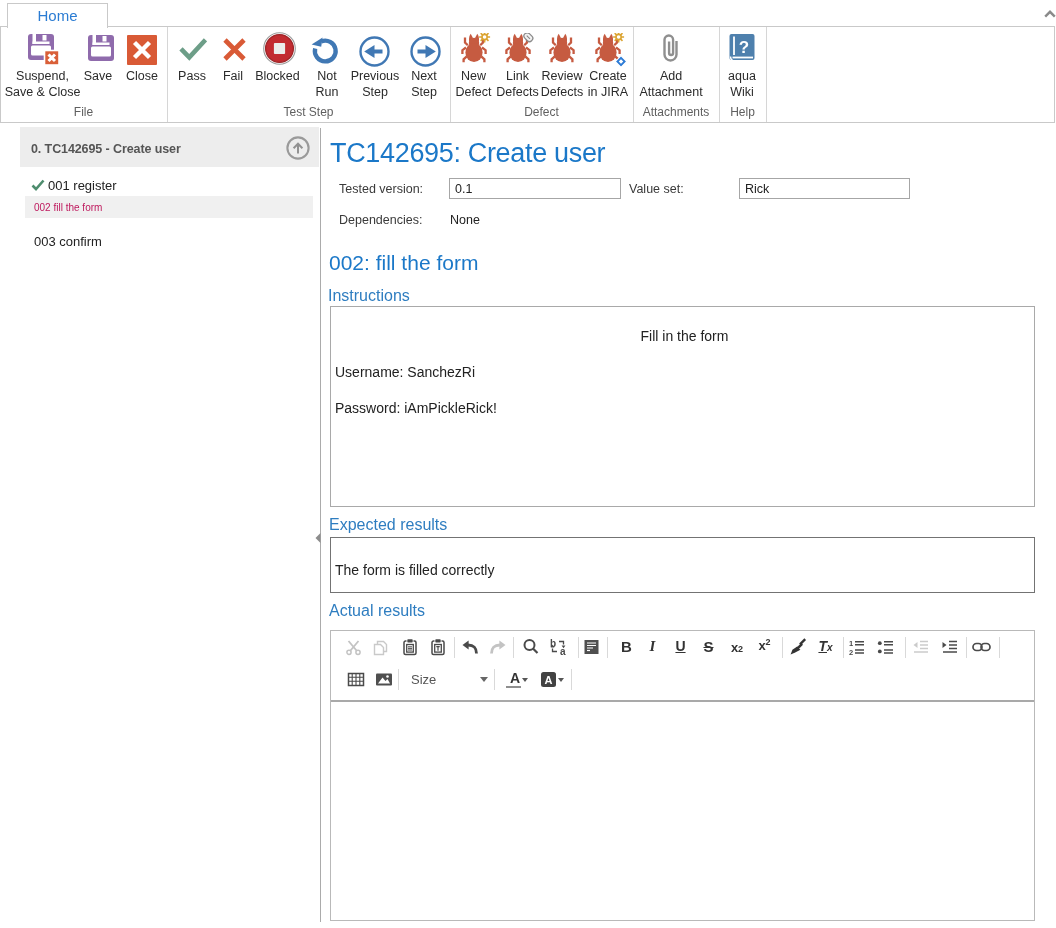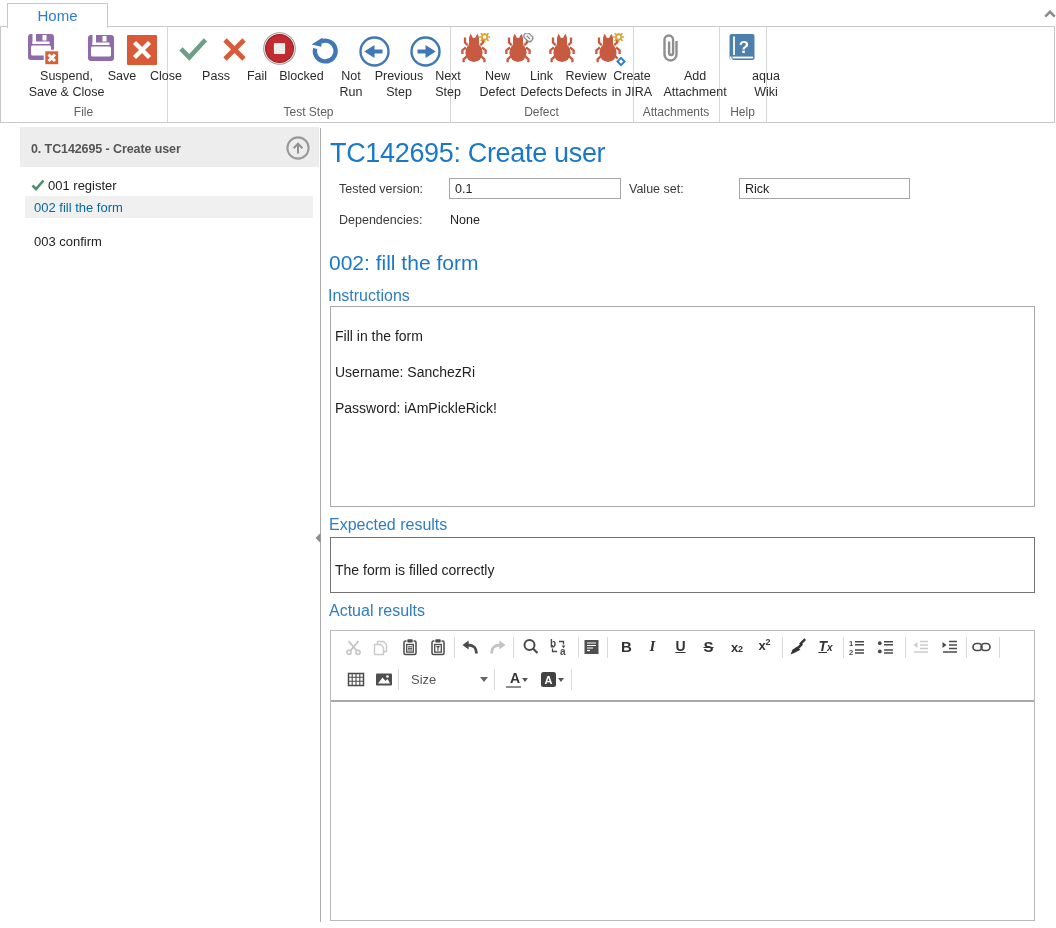--- a/index.html
+++ b/index.html
@@ -1,18 +1,18 @@
 <!DOCTYPE html>
 <html><head>
 <meta charset="utf-8">
 <style>
   html,body{margin:0;padding:0;}
   body{width:1056px;height:928px;background:#fff;font-family:"Liberation Sans",sans-serif;position:relative;overflow:hidden;}
   .abs{position:absolute;}
-  .ribbon-label{position:absolute;top:69px;font-size:12.5px;line-height:15.5px;color:#2b2b2b;text-align:center;white-space:nowrap;padding-left:24px;}
+  .ribbon-label{position:absolute;top:69px;font-size:12.5px;line-height:15.5px;color:#2b2b2b;text-align:center;white-space:nowrap;}
   .grplabel{position:absolute;top:105px;font-size:12px;color:#5f5f5f;text-align:center;}
   .vsep{position:absolute;top:27px;height:95px;width:1px;background:#d6d6d6;}
   .ticon{position:absolute;}
   .tsep1{position:absolute;top:637px;height:21px;width:1px;background:#d9d9d9;}
   .tsep2{position:absolute;top:669px;height:21px;width:1px;background:#d9d9d9;}
 </style>
 </head>
 <body>
 
 <div class="abs" style="left:0;top:26px;width:1055px;height:96px;box-sizing:border-box;border-left:1px solid #c9c9c9;border-right:1px solid #c9c9c9;"></div>
@@ -194,41 +194,41 @@
 <div class="abs" style="left:31px;top:127px;height:40px;line-height:44px;font-size:12.5px;letter-spacing:-0.1px;font-weight:bold;color:#555;">0. TC142695 - Create user</div>
 <svg class="abs" style="left:286px;top:136px;" width="24" height="24" viewBox="0 0 24 24">
   <circle cx="12" cy="12" r="10.6" fill="none" stroke="#9a9a9a" stroke-width="2.1"></circle>
   <path d="M12 17.6 L12 7.6 M7.6 12.3 L12 7.7 L16.4 12.3" fill="none" stroke="#929292" stroke-width="2"></path>
 </svg>
 <svg class="abs" style="left:31px;top:179px;" width="14" height="12" viewBox="0 0 14 12">
     <path d="M1.5 6.5 L5 10 L12.5 1.5" fill="none" stroke="#4e8d6e" stroke-width="2.6"></path>
   </svg>
 <div class="abs" style="left:48px;top:174px;width:260px;height:22px;line-height:23px;font-size:13px;color:#222;">001 register</div>
 <div class="abs" style="left:25px;top:195.5px;width:288px;height:22.5px;background:#f0f0f0;"></div>
-<div class="abs" style="left:34px;top:196px;width:260px;height:22px;line-height:23px;font-size:13px;color:#0369a1;">002 fill the form</div>
+<div class="abs" style="left:34px;top:196px;width:260px;height:22px;line-height:23px;font-size:10px;color:#be185d;">002 fill the form</div>
 <div class="abs" style="left:34px;top:219px;width:260px;height:22px;line-height:23px;font-size:13px;color:#222;margin-top:11px;">003 confirm</div>
 
 <div class="abs" style="left:320px;top:128px;width:1px;height:794px;background:#ababab;"></div>
 <svg class="abs" style="left:314.5px;top:532.5px;" width="6" height="10" viewBox="0 0 6 10">
     <path d="M5.5 0 L0.5 5 L5.5 10 Z" fill="#8d8d8d"></path>
   </svg>
 
 <div class="abs" style="left:330px;top:138px;font-size:27px;letter-spacing:-0.33px;color:#1b78c8;">TC142695: Create user</div>
 <div class="abs" style="left:339px;top:182px;font-size:12.5px;color:#3a3a3a;">Tested version:</div>
 <div class="abs" style="left:449px;top:178px;width:170px;height:19px;border:1px solid #a6a6a6;"></div>
 <div class="abs" style="left:455px;top:182px;font-size:12.5px;color:#222;">0.1</div>
 <div class="abs" style="left:629px;top:182px;font-size:12.5px;color:#3a3a3a;">Value set:</div>
 <div class="abs" style="left:739px;top:178px;width:169px;height:19px;border:1px solid #a6a6a6;"></div>
 <div class="abs" style="left:745px;top:182px;font-size:12.5px;color:#222;">Rick</div>
 <div class="abs" style="left:339px;top:213px;font-size:12.5px;color:#3a3a3a;">Dependencies:</div>
 <div class="abs" style="left:450px;top:213px;font-size:12.5px;color:#222;">None</div>
 <div class="abs" style="left:329px;top:251px;font-size:21px;color:#1b78c8;">002: fill the form</div>
 <div class="abs" style="left:328px;top:287px;font-size:16px;color:#2e7dc0;">Instructions</div>
 <div class="abs" style="left:330px;top:306px;width:705px;height:201px;border:1px solid #a9a9a9;padding:20px 0 0 4px;box-sizing:border-box;font-size:14px;color:#222;">
-  <p style="margin:0 0 18px;line-height:18px;">Fill in the form</p>
+  <p style="margin:0 0 18px;line-height:18px;text-align:center;">Fill in the form</p>
   <p style="margin:0 0 18px;line-height:18px;">Username: SanchezRi</p>
   <p style="margin:0;line-height:18px;">Password: iAmPickleRick!</p>
 </div>
 <div class="abs" style="left:329px;top:516px;font-size:16px;color:#2e7dc0;">Expected results</div>
 <div class="abs" style="left:330px;top:537px;width:705px;height:56px;border:1px solid #737373;padding:24px 0 0 4px;box-sizing:border-box;font-size:14px;color:#222;">The form is filled correctly</div>
 <div class="abs" style="left:329px;top:602px;font-size:16px;color:#2e7dc0;">Actual results</div>
 
 <div class="abs" style="left:330px;top:630px;width:705px;height:291px;border:1px solid #b9b9b9;box-sizing:border-box;"></div>
 <div class="abs" style="left:331px;top:700px;width:703px;height:2px;background:#a9a9a9;"></div>
 

